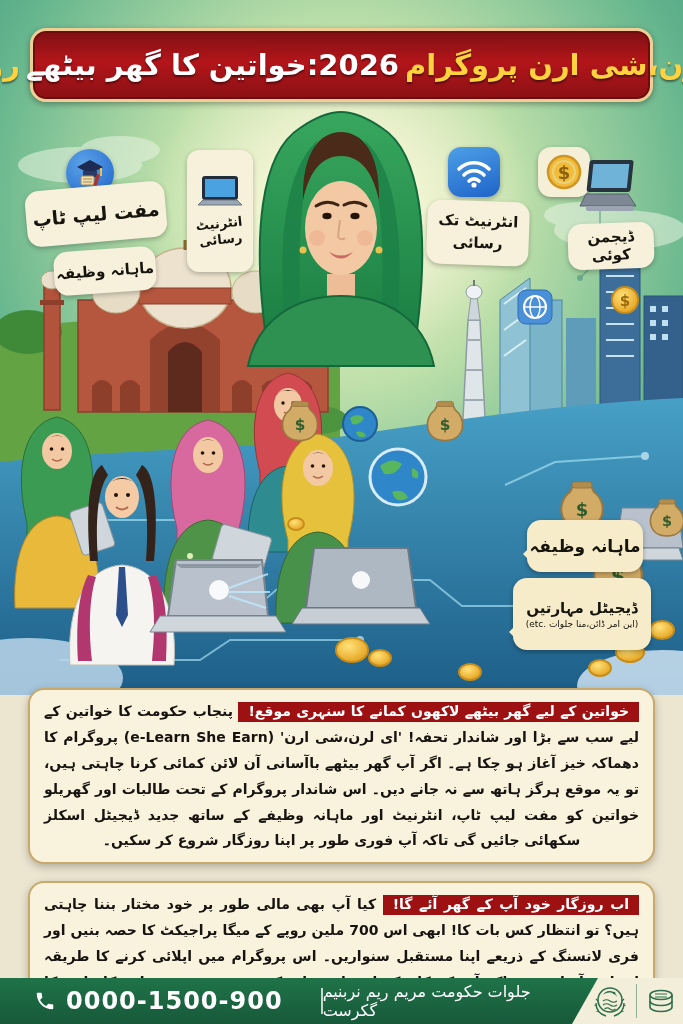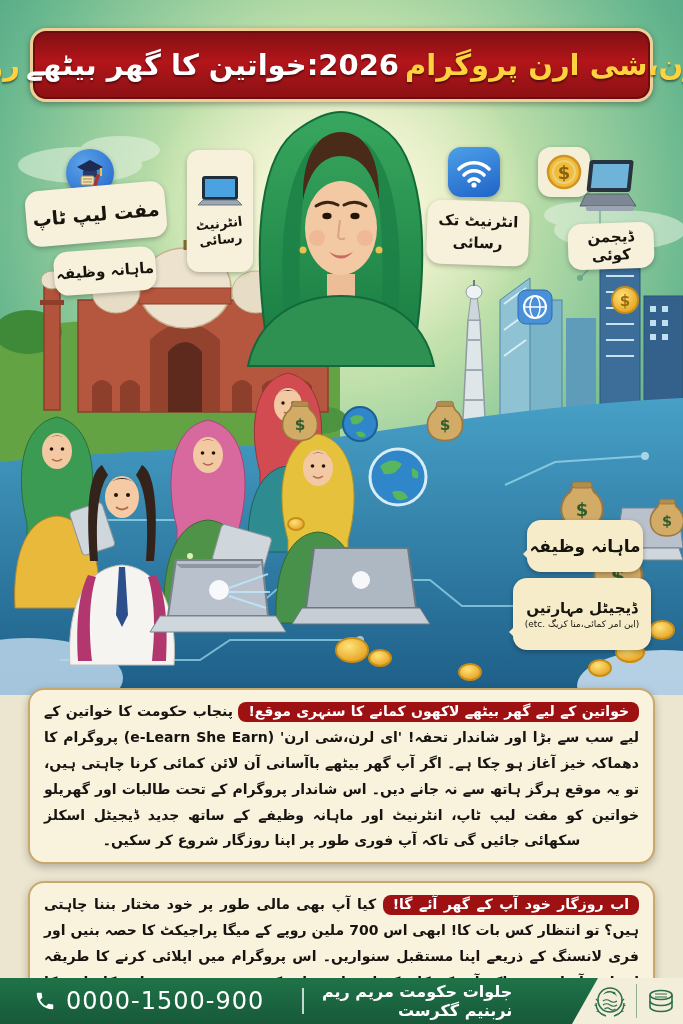--- a/index.html
+++ b/index.html
@@ -29,32 +29,32 @@
           direction:rtl;font-weight:bold;color:#17140e;}
   .bubble:after{content:"";position:absolute;left:-12px;bottom:10px;border:8px solid transparent;
                 border-right-color:#f6ecc9;}
 
   
   .infobox{position:absolute;left:28px;width:627px;box-sizing:border-box;background:#f9f3de;
            border:2px solid #c8a96b;border-radius:16px;box-shadow:0 3px 8px rgba(0,0,0,.25);
            padding:9px 14px 8px;z-index:6;}
   .infobox p{margin:0;direction:rtl;text-align:justify;text-align-last:center;
              font-size:14px;font-weight:bold;line-height:1.85;color:#171310;}
-  .badge{background:#9e1113;color:#fff;border-radius:8px;padding:1px 10px 3px;
+  .badge{background:#9e1113;color:#fff;border-radius:0;padding:1px 10px 3px;
          box-decoration-break:clone;-webkit-box-decoration-break:clone;}
 
   
   .footer{position:absolute;left:0;bottom:0;width:683px;height:46px;background:#f3eeda;z-index:7;}
   .footer-green{position:absolute;left:0;top:0;width:600px;height:46px;
                 background:linear-gradient(180deg,#1f7348 0%,#17593a 100%);
                 clip-path:polygon(0 0,598px 0,572px 46px,0 46px);
                 display:flex;align-items:center;}
-  .phone-num{color:#fff;font-weight:normal;font-size:24px;letter-spacing:1px;margin-left:10px;}
+  .phone-num{color:#fff;font-weight:bold;font-size:24px;letter-spacing:1px;margin-left:10px;}
   .fdiv{width:2px;height:26px;background:rgba(255,255,255,.75);margin:0 0 0 38px;}
-  .fcaption{direction:rtl;color:#fff;font-weight:bold;font-size:16px;width:208px;text-align:right;margin-right:40px;}
+  .fcaption{direction:rtl;color:#fff;font-weight:normal;font-size:16px;width:208px;text-align:left;margin-right:40px;}
   .logos{position:absolute;right:4px;top:2px;height:42px;display:flex;align-items:center;gap:6px;}
   .logo-sep{width:1px;height:34px;background:#2d6e4b;opacity:.5;}
 </style>
 </head>
 <body>
 
 <div class="poster">
 
   <svg class="scene" width="683" height="695" viewBox="0 0 683 695">
     <defs>
@@ -392,21 +392,21 @@
   </svg>
   <div class="card" style="left:568px;top:223px;width:86px;height:46px;font-size:15px;transform:rotate(-2deg);">
     <span>ڈیجمن کوئی</span>
   </div>
 
   <div class="bubble" style="left:527px;top:520px;width:116px;height:52px;font-size:17px;">
     <span>ماہانہ وظیفہ</span>
   </div>
   <div class="bubble" style="left:513px;top:578px;width:138px;height:72px;font-size:15px;gap:2px;">
     <span>ڈیجیٹل مہارتیں</span>
-    <span style="font-size:9px;font-weight:normal;">(این امر کمائی،منا کریگ .etc)</span>
+    <span style="font-size:9px;font-weight:normal;">(این امر ڈائن،منا جلوات .etc)</span>
   </div>
 
   <div class="infobox" style="top:688px;min-height:142px;">
     <p><span class="badge">خواتین کے لیے گھر بیٹھے لاکھوں کمانے کا سنہری موقع!</span> <span>پنجاب حکومت کا خواتین کے لیے سب سے بڑا اور شاندار تحفہ! 'ای لرن،شی ارن' (e-Learn She Earn) پروگرام کا دھماکہ خیز آغاز ہو چکا ہے۔ اگر آپ گھر بیٹھے باآسانی آن لائن کمائی کرنا چاہتی ہیں، تو یہ موقع ہرگز ہاتھ سے نہ جانے دیں۔ اس شاندار پروگرام کے تحت طالبات اور گھریلو خواتین کو مفت لیپ ٹاپ، انٹرنیٹ اور ماہانہ وظیفے کے ساتھ جدید ڈیجیٹل اسکلز سکھائی جائیں گی تاکہ آپ فوری طور پر اپنا روزگار شروع کر سکیں۔</span></p>
   </div>
   <div class="infobox" style="top:881px;min-height:136px;">
     <p><span class="badge">اب روزگار خود آپ کے گھر آئے گا!</span> <span>کیا آپ بھی مالی طور پر خود مختار بننا چاہتی ہیں؟ تو انتظار کس بات کا! ابھی اس 700 ملین روپے کے میگا پراجیکٹ کا حصہ بنیں اور فری لانسنگ کے ذریعے اپنا مستقبل سنواریں۔ اس پروگرام میں اپلائی کرنے کا طریقہ انتہائی آسان ہے، تاکہ آپ کو کام کے لیے باہر جانے کی ضرورت نہ پڑے اور کامیابی کا سفر سیدھا آپ کی دہلیز سے شروع ہو سکے۔</span></p>
   </div>
 
   <div class="footer">

